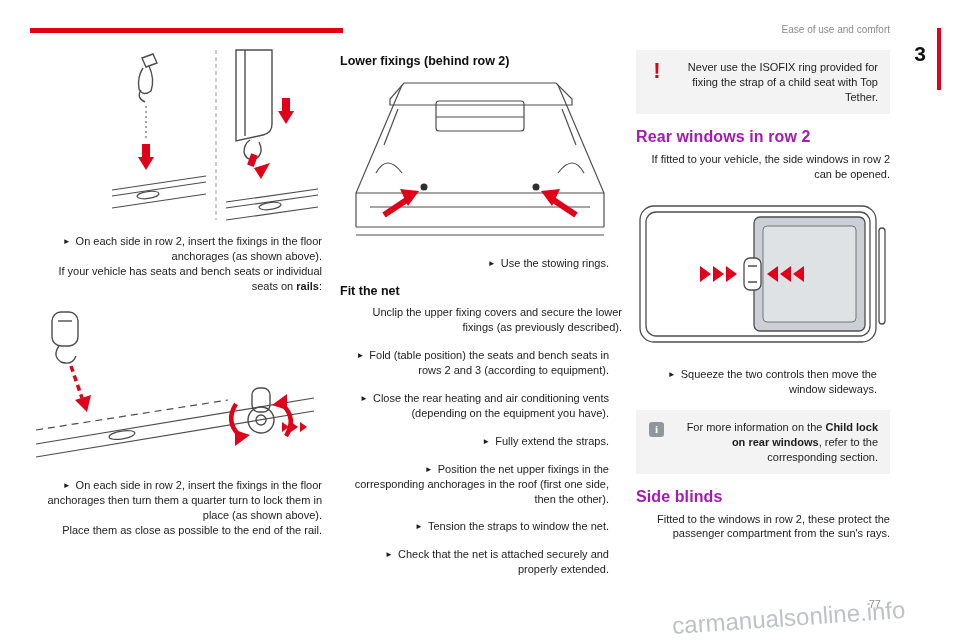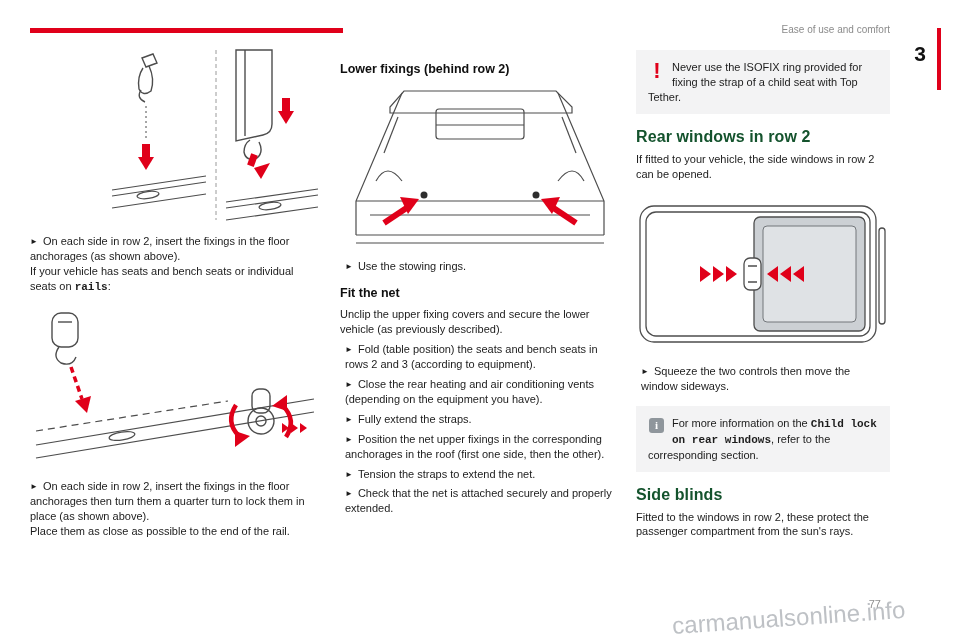--- a/index.html
+++ b/index.html
@@ -13,27 +13,27 @@
   .breadcrumb { position:absolute; top:24px; right:70px; font-size:10px; color:#8b8b8b; }
   .chapter-num { position:absolute; top:42px; right:34px; font-size:21px; font-weight:bold; color:#111; }
   .chapter-bar { position:absolute; top:28px; right:19px; width:4px; height:62px; background:#e0001a; }
 
   
   .col { position:absolute; }
   .c1 { left:30px;  top:46px; width:292px; }
   .c2 { left:340px; top:54px; width:282px; }
   .c3 { left:636px; top:50px; width:254px; }
 
-  p { font-size:11px; line-height:1.36; margin:0; }
+  p { font-size:11px; line-height:1.36; margin:0;text-align:right; }
   .bullet { font-size:8px; margin-right:5px; position:relative; top:-1px; }
-  .step { margin:5px; }
-  h1.section { font-size:16px; font-weight:bold; color:#14532d; margin:14px 0 6px; letter-spacing:.1px; }
+  .step { margin:13px; }
+  h1.section { font-size:16px; font-weight:bold; color:#a21caf; margin:14px 0 6px; letter-spacing:.1px; }
   h2.sub { font-size:12.5px; font-weight:bold; color:#0f0f0f; margin:12px 0 7px; }
-  h2.first { margin-top:8px; }
-  b { font-weight:bold;font-family:Liberation Mono, monospace; }
+  h2.first { margin-top:0; }
+  b { font-weight:bold; }
 
   .figure { margin:2px 0 8px; }
   .figure svg { display:block; }
   .fig-a { margin-left:78px; }
 
   .box { background:#f3f3f4; padding:10px 12px 9px; margin:0 0 4px; overflow:hidden; }
   .box p { font-size:11px; }
   .icon-warning {
     float:left; width:14px; margin:1px 8px 2px 2px;
     color:#e0001a; font-size:22px; font-weight:bold; line-height:.95; text-align:center;
@@ -169,26 +169,26 @@
         <path d="M236 140 L212 124"></path>
       </g>
       <polygon points="79,116 60,114 68,131" fill="#e0001a"></polygon>
       <polygon points="201,116 220,114 212,131" fill="#e0001a"></polygon>
     </svg>
   </div>
 
   <p class="step"><span class="bullet">►</span><span>Use the stowing rings.</span></p>
 
   <h2 class="sub">Fit the net</h2>
-  <p>Unclip the upper fixing covers and secure the lower vehicle (as previously described).</p>
+  <p>Unclip the upper fixing covers and secure the lower fixings (as previously described).</p>
   <p class="step"><span class="bullet">►</span><span>Fold (table position) the seats and bench seats in rows 2 and 3 (according to equipment).</span></p>
   <p class="step"><span class="bullet">►</span><span>Close the rear heating and air conditioning vents (depending on the equipment you have).</span></p>
   <p class="step"><span class="bullet">►</span><span>Fully extend the straps.</span></p>
   <p class="step"><span class="bullet">►</span><span>Position the net upper fixings in the corresponding anchorages in the roof (first one side, then the other).</span></p>
-  <p class="step"><span class="bullet">►</span><span>Tension the straps to extend the net.</span></p>
+  <p class="step"><span class="bullet">►</span><span>Tension the straps to window the net.</span></p>
   <p class="step"><span class="bullet">►</span><span>Check that the net is attached securely and properly extended.</span></p>
 </div>
 
 <div class="col c3">
   <div class="box">
     <span class="icon-warning">!</span>
     <p>Never use the ISOFIX ring provided for fixing the strap of a child seat with Top Tether.</p>
   </div>
 
   <h1 class="section">Rear windows in row 2</h1>

